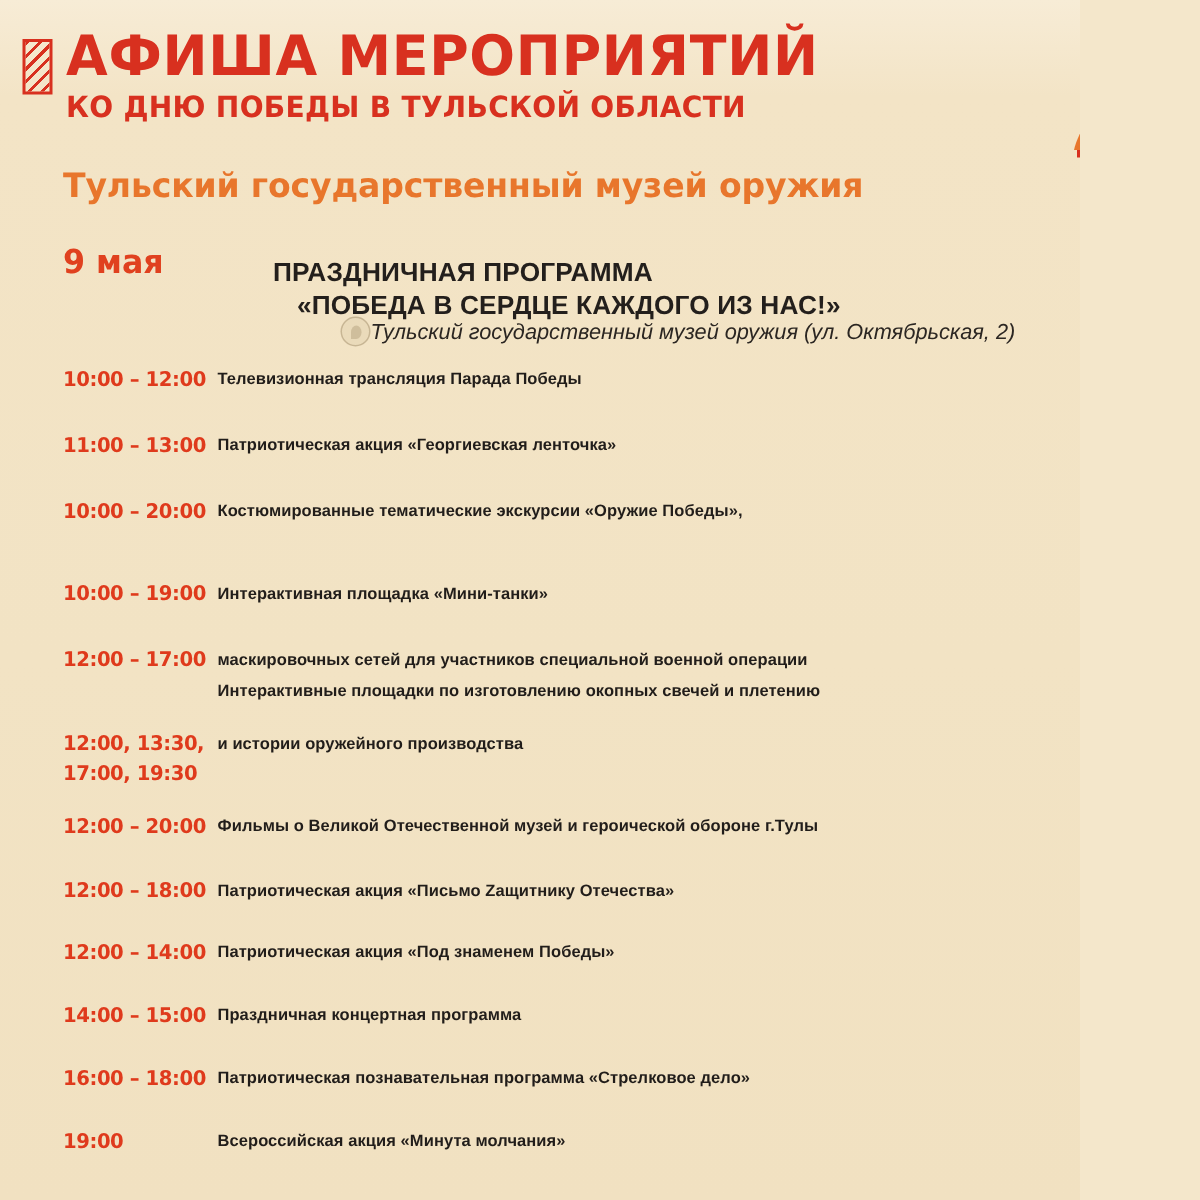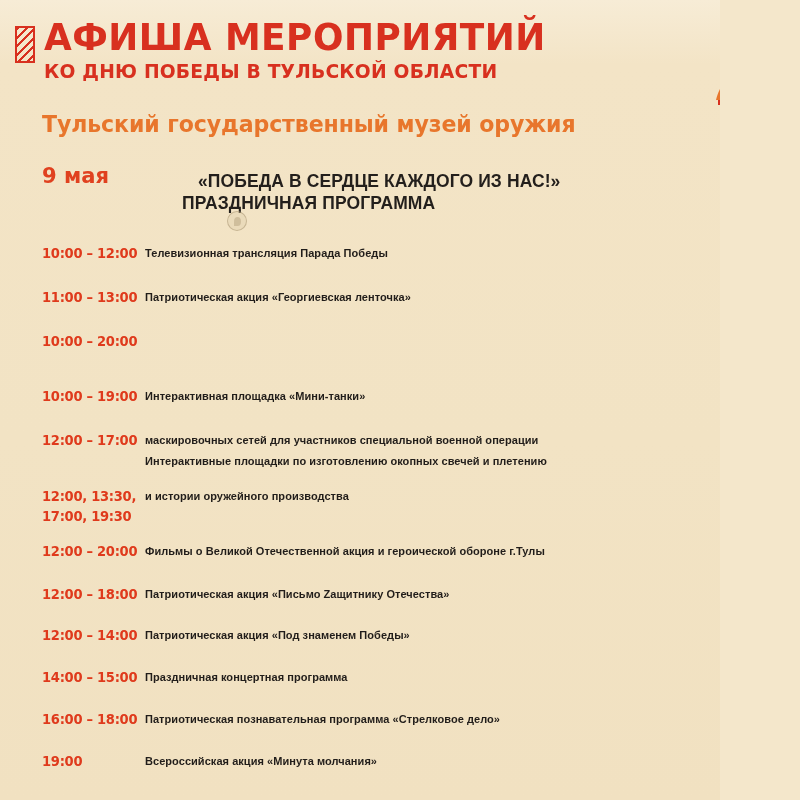--- a/index.html
+++ b/index.html
@@ -253,42 +253,44 @@
         <text x="25" y="107" font-family="DejaVu Sans, sans-serif" font-size="13" font-weight="bold" fill="#d8301f" letter-spacing="0.3">ПОБЕДА!</text>
       </svg>
     </div>
   </div>
 
   <div class="museum-heading">Тульский государственный музей оружия</div>
 
   <div class="date-label">9 мая</div>
 
   <div class="program-head">
+    <div class="program-line">ПРАЗДНИЧНАЯ ПРОГРАММА</div>
     <div class="program-line indent">«ПОБЕДА В СЕРДЦЕ КАЖДОГО ИЗ НАС!»</div>
-    <div class="program-line">ПРАЗДНИЧНАЯ ПРОГРАММА</div>
   </div>
 
   <div class="watermark"></div>
+  <div class="venue-line">Тульский государственный музей оружия (ул. Октябрьская, 2)</div>
 
   <div class="schedule" id="schedule">
       <div class="row" style="top: 0px;">
         <div class="row-time">10:00 – 12:00</div>
         <div class="row-text">
           <span>Телевизионная трансляция Парада Победы</span>
         </div>
       </div>
       <div class="row" style="top: 44px;">
         <div class="row-time">11:00 – 13:00</div>
         <div class="row-text">
           <span>Патриотическая акция «Георгиевская ленточка»</span>
         </div>
       </div>
       <div class="row" style="top: 88px;">
         <div class="row-time">10:00 – 20:00</div>
         <div class="row-text">
+          <span>Костюмированные тематические экскурсии «Оружие Победы»,</span>
         </div>
       </div>
       <div class="row" style="top: 143px;">
         <div class="row-time">10:00 – 19:00</div>
         <div class="row-text">
           <span>Интерактивная площадка «Мини-танки»</span>
         </div>
       </div>
       <div class="row" style="top: 187px;">
         <div class="row-time">12:00 – 17:00</div>
@@ -299,21 +301,21 @@
       </div>
       <div class="row" style="top: 243px;">
         <div class="row-time">12:00, 13:30,<span class="t2">17:00, 19:30</span></div>
         <div class="row-text">
           <span>и истории оружейного производства</span>
         </div>
       </div>
       <div class="row" style="top: 298px;">
         <div class="row-time">12:00 – 20:00</div>
         <div class="row-text">
-          <span>Фильмы о Великой Отечественной акция и героической обороне г.Тулы</span>
+          <span>Фильмы о Великой Отечественной музей и героической обороне г.Тулы</span>
         </div>
       </div>
       <div class="row" style="top: 341px;">
         <div class="row-time">12:00 – 18:00</div>
         <div class="row-text">
           <span>Патриотическая акция «Письмо Zащитнику Отечества»</span>
         </div>
       </div>
       <div class="row" style="top: 382px;">
         <div class="row-time">12:00 – 14:00</div>

